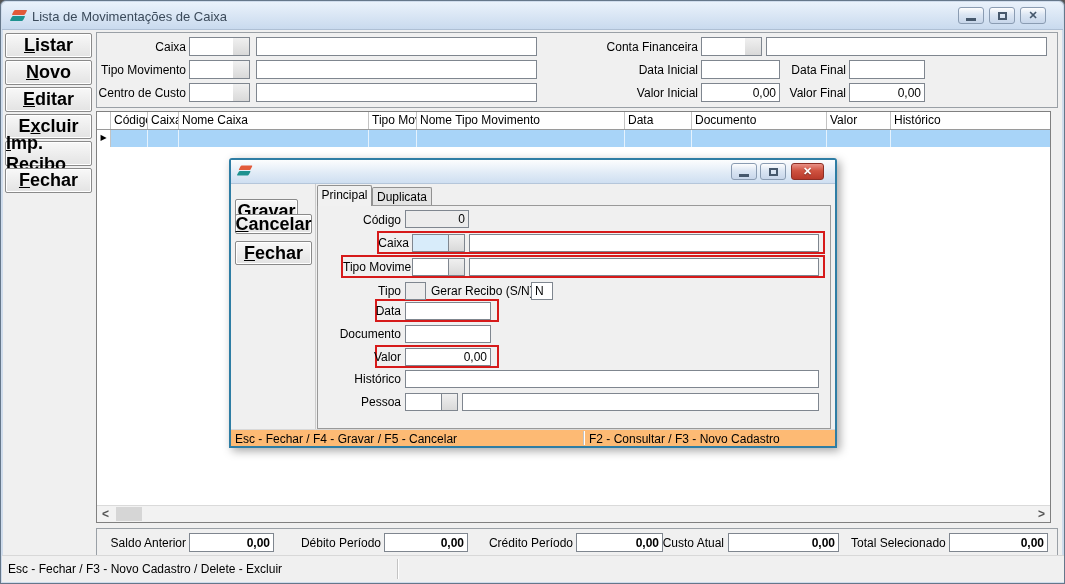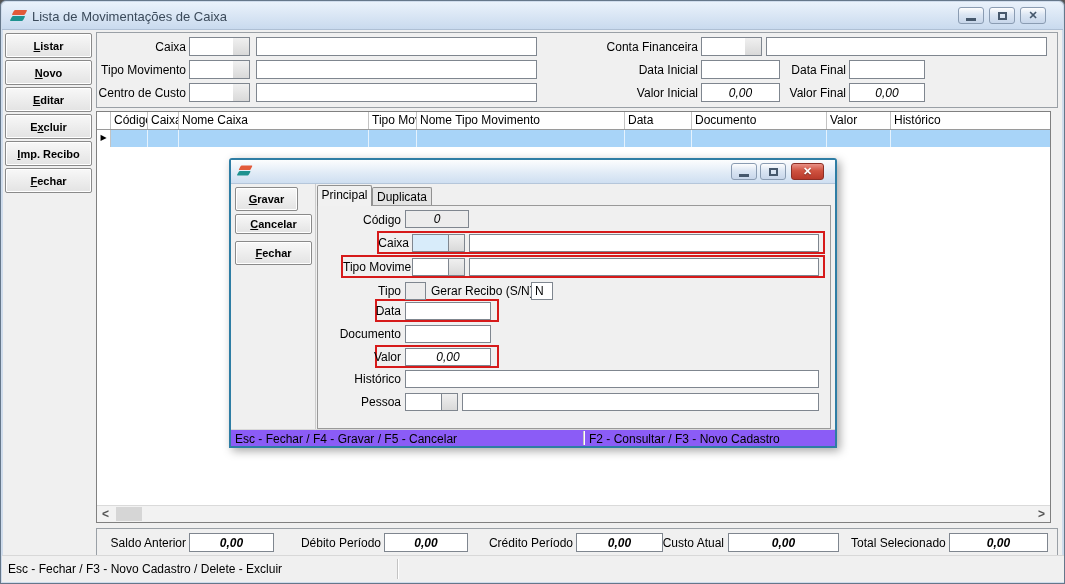--- a/index.html
+++ b/index.html
@@ -28,33 +28,33 @@
   }
   .win-btn .min-bar { width:10px; height:3px; background:#46586c; margin-top:7px; }
   .win-btn .max-box { width:9px; height:8px; border:2px solid #46586c; }
   .win-btn .x-glyph { font-size:11px; font-weight:bold; color:#46586c; line-height:1; }
   .win-btn.red { background:linear-gradient(#e99186,#cf5240 45%,#b83a2b); border-color:#8c2f26; }
   .win-btn.red .x-glyph { color:#fff; text-shadow:0 1px 1px rgba(0,0,0,.4); }
   
   .btn3d {
     position:absolute; background:linear-gradient(#f8f8f8,#e3e3e3);
     border:1px solid #8a8a8a; border-radius:2px; box-shadow: inset 0 0 0 1px #ffffff;
-    font-weight:bold; font-size:11px; display:flex; align-items:center; justify-content:center;
+    font-weight:bold; font-size:18px; display:flex; align-items:center; justify-content:center;
     cursor:pointer; color:#000;
   }
   .hot { text-decoration:underline; }
   
   .lbl { position:absolute; font-size:12px; text-align:right; white-space:nowrap; }
   .edit {
     position:absolute; background:#fff; border:1px solid #7f868f;
     font-family:"Liberation Sans", sans-serif; font-size:12px; padding:0 3px; height:19px;
   }
   .edit.ro { background:#fff; }
   .edit.gray { background:#ececec; }
-  .edit.num { text-align:center;font-style:italic; }
+  .edit.num { text-align:right; }
   .edit.focus { background:#d8ecfa; }
   .lk-btn {
     position:absolute; width:17px; height:19px; background:linear-gradient(#f0f0f0,#d9d9d9);
     border:1px solid #7f868f; border-left:none; cursor:pointer;
   }
   .panel { position:absolute; border:1px solid #9aa0a6; }
   
   .grid { position:absolute; left:95px; top:110px; width:955px; height:412px; background:#fff; border:1px solid #808080; }
   .ghead { display:flex; height:18px; border-bottom:1px solid #9a9a9a; }
   .ghead .cell {
@@ -88,21 +88,21 @@
   }
   .dlg-title-text { position:absolute; left:26px; top:5px; font-size:13px; color:#1c1c1c; }
   .dlg-btnpanel { position:absolute; left:0; top:24px; width:85px; bottom:17px; border-right:1px solid #cccccc; background:#f0f0f0; }
   .tab { position:absolute; border:1px solid #919191; border-bottom:none; background:#f0f0f0;
     font-size:12px; display:flex; align-items:flex-start; justify-content:center; padding-top:2px; cursor:pointer;
     border-radius:2px 2px 0 0; }
   .tab.active { z-index:3; background:#f1f1f1; height:21px; }
   .tab.inactive { background:#e4e4e4; height:19px; z-index:1; }
   .tabpanel { position:absolute; left:86px; top:45px; width:514px; height:224px; border:1px solid #999; background:#f0f0f0; z-index:2; }
   .reqbox { position:absolute; border:2px solid #d61a1a; pointer-events:none; z-index:5; }
-  .dlg-statusbar { position:absolute; left:0; bottom:0; width:604px; height:17px; background:#8b5cf6; border-top:1px solid #d9d9d9; font-size:12px; }
+  .dlg-statusbar { position:absolute; left:0; bottom:0; width:604px; height:17px; background:#fdba74; border-top:1px solid #d9d9d9; font-size:12px; }
   .dlg-statusbar .p1 { position:absolute; left:4px; top:2px; }
   .dlg-statusbar .sep { position:absolute; left:352px; top:1px; bottom:1px; width:1px; background:#c3c3c3; box-shadow:1px 0 0 #fff; }
   .dlg-statusbar .p2 { position:absolute; left:358px; top:2px; }
   .dlg .lbl { z-index:6; }
   .dlg-field { z-index:6; }
   input { outline:none; }
 </style>
 </head>
 <body>
 
@@ -237,21 +237,21 @@
         </span>
       <span class="win-btn" style="left:529px; top:3px;">
           <span class="max-box"></span>
         </span>
       <span class="win-btn red" style="left:560px; top:3px; width:33px;">
           <span class="x-glyph">✕</span>
         </span>
     </div>
 
     <div class="dlg-btnpanel"></div>
-    <div class="btn3d" style="left:4px; top:27px; width:63px; height:24px;">
+    <div class="btn3d" style="left:4px; top:39px; width:63px; height:24px;">
         <span><span></span><span class="hot">G</span><span>ravar</span></span>
       </div>
     <div class="btn3d" style="left:4px; top:54px; width:77px; height:20px;">
         <span><span></span><span class="hot">C</span><span>ancelar</span></span>
       </div>
     <div class="btn3d" style="left:4px; top:81px; width:77px; height:24px;">
         <span><span></span><span class="hot">F</span><span>echar</span></span>
       </div>
 
     <div class="tab active" style="left:86px; top:25px; width:55px;">Principal</div>

